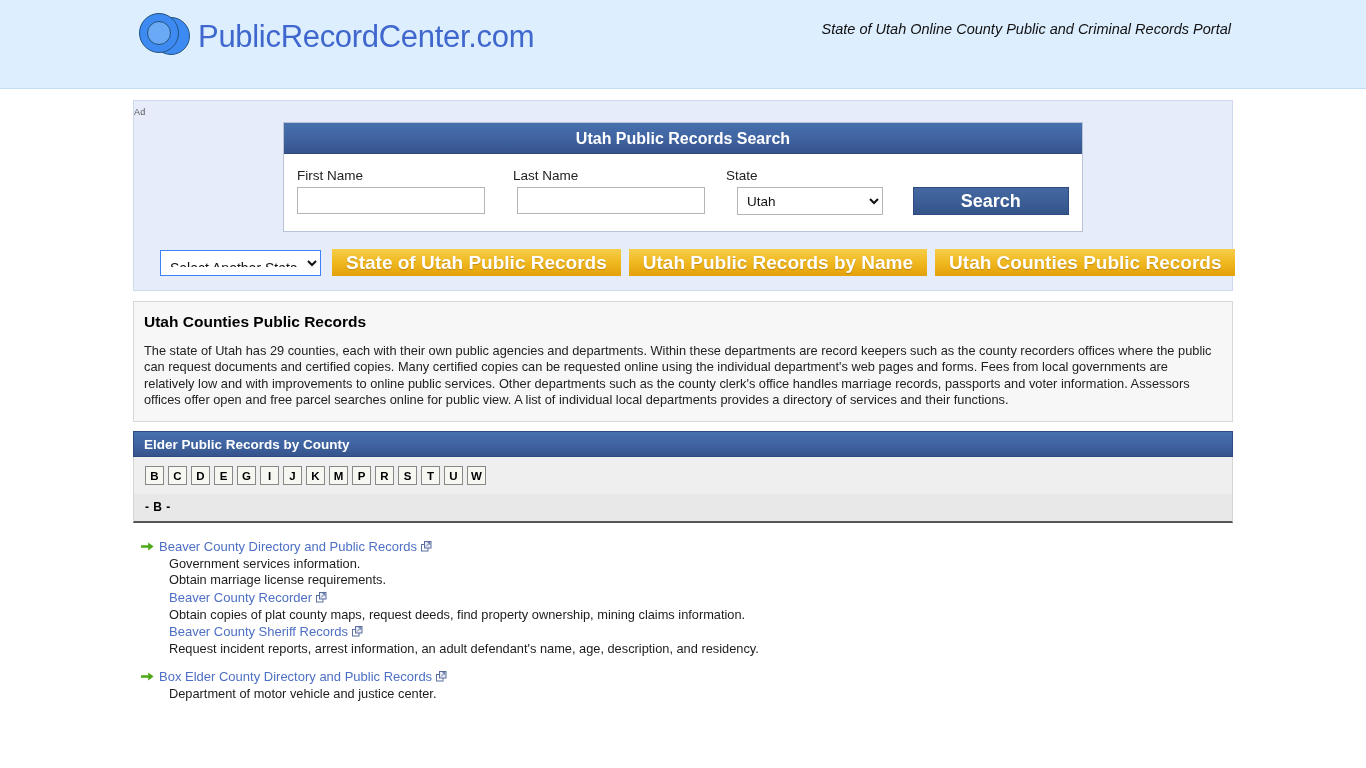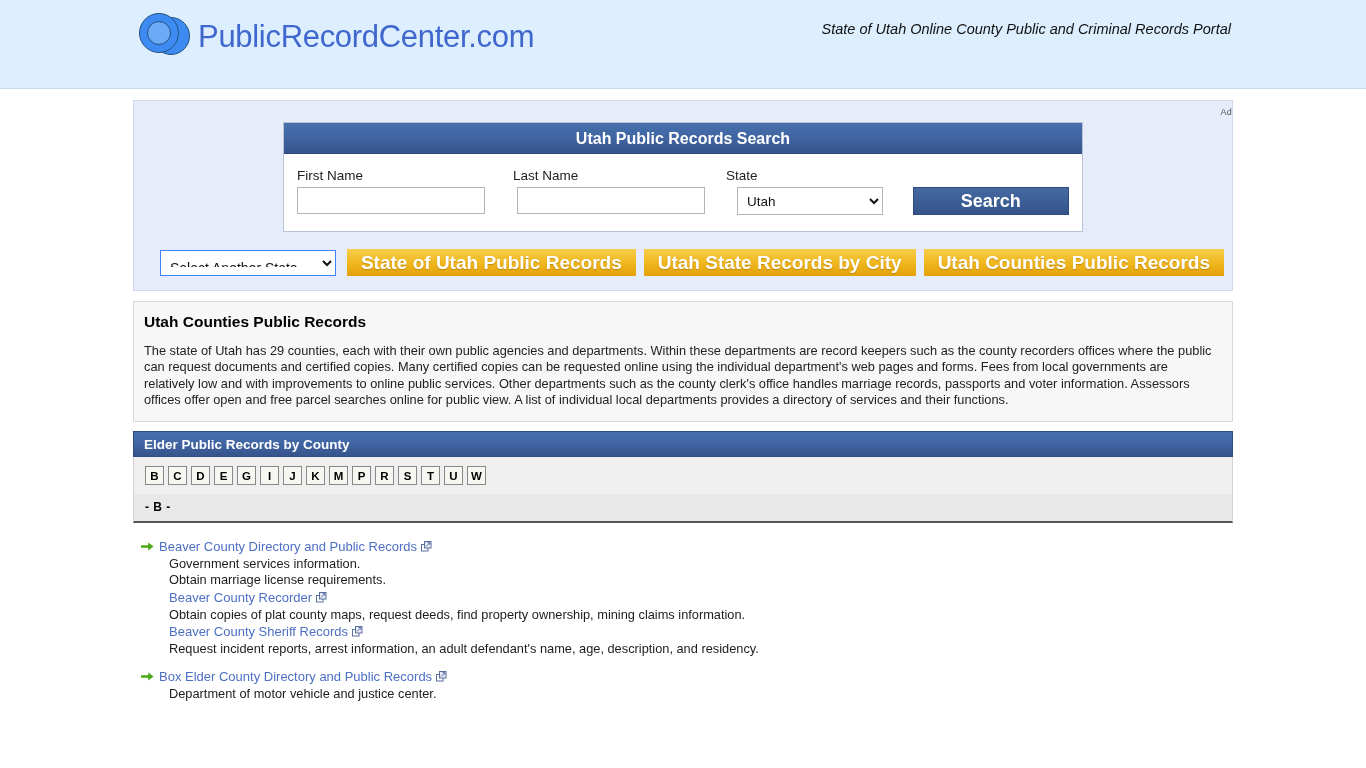--- a/index.html
+++ b/index.html
@@ -85,21 +85,21 @@
   }
 
   
   .ad-panel {
     background: #e7ecfb;
     border: 1px solid #cfd8ef;
     padding: 6px 0 14px 0;
     position: relative;
   }
   .ad-label {
-    text-align: right;
+    text-align: left;
     font-size: 9px;
     color: #555555;
     line-height: 11px;
     letter-spacing: .2px;
   }
   .search-card {
     width: 800px;
     margin: 4px auto 0 auto;
     background: #ffffff;
     border: 1px solid #b9c3d8;
@@ -324,21 +324,21 @@
           <input class="txt-input" type="text" placeholder="" style="">
           <select class="state-select"><option>Utah</option></select>
           <button class="search-btn">Search</button>
         </div>
       </div>
     </div>
 
     <div class="nav-row">
       <select class="other-state-select"><option>Select Another State</option></select>
       <div class="gold-btn">State of Utah Public Records</div>
-      <div class="gold-btn">Utah State Records by City</div>
+      <div class="gold-btn">Utah Public Records by Name</div>
       <div class="gold-btn">Utah Counties Public Records</div>
     </div>
   </div>
 
   <div class="intro-box">
     <h1 class="intro-title">Utah Counties Public Records</h1>
     <p class="intro-text">The state of Utah has 29 counties, each with their own public agencies and departments. Within these departments are record keepers such as the county recorders offices where the public can request documents and certified copies. Many certified copies can be requested online using the individual department's web pages and forms. Fees from local governments are relatively low and with improvements to online public services. Other departments such as the county clerk's office handles marriage records, passports and voter information. Assessors offices offer open and free parcel searches online for public view. A list of individual local departments provides a directory of services and their functions.</p>
   </div>
 
   <div class="county-head">Elder Public Records by County</div>

